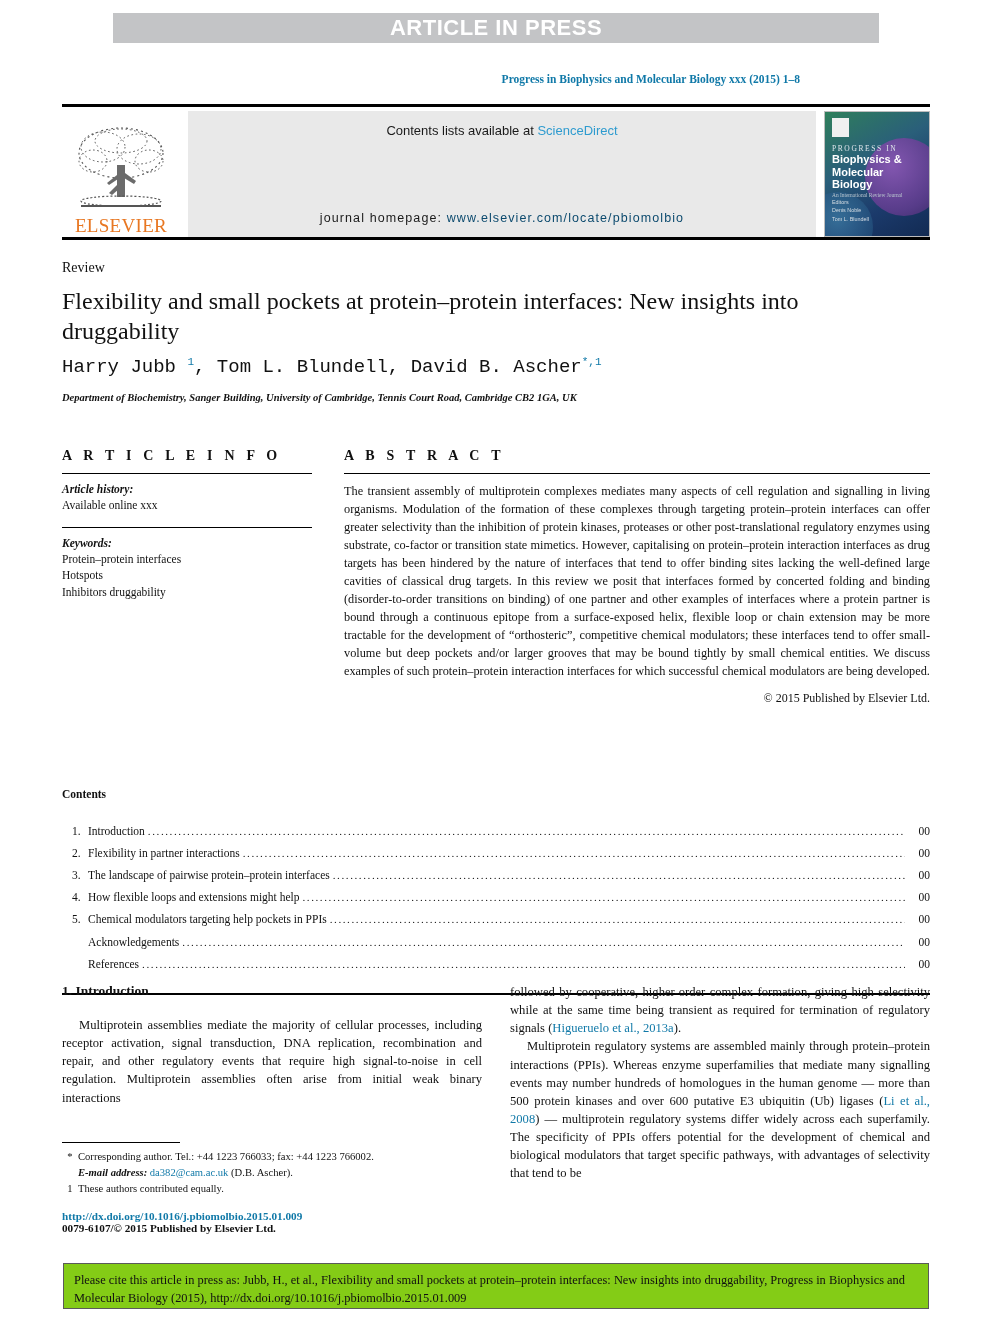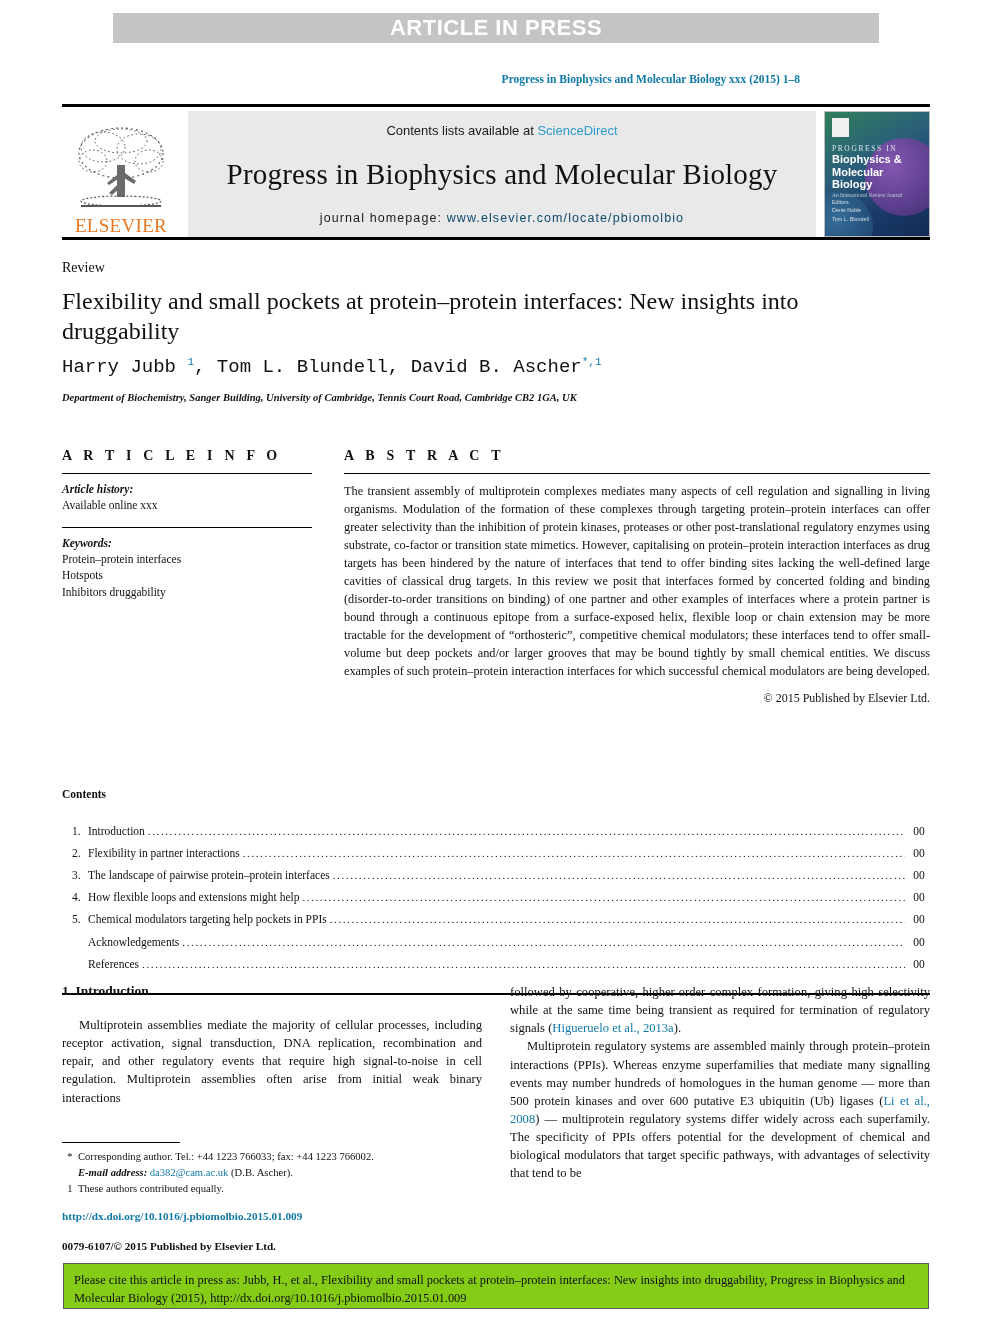--- a/index.html
+++ b/index.html
@@ -226,21 +226,21 @@
     display: flex; align-items: baseline;
     font-family: "Liberation Serif", serif; font-size: 11.5px; color: #111;
     line-height: 1.92;
   }
   .toc-num { width: 26px; flex: none; padding-left: 10px; box-sizing: border-box; }
   .toc-label { flex: none; white-space: nowrap; }
   .toc-dots {
     flex: 1 1 auto; overflow: hidden; white-space: nowrap;
     margin: 0 3px; color: #111; letter-spacing: 1.6px; font-size: 11px;
   }
-  .toc-page { flex: none; width: 22px; text-align: center; }
+  .toc-page { flex: none; width: 22px; text-align: right; }
   .contents-rule { border-top: 2.5px solid #000; margin-top: 18px; }
 
   
   .col-left  { position: absolute; left: 62px; top: 983px; width: 420px; }
   .col-right { position: absolute; left: 510px; top: 983px; width: 420px; }
   .body-head {
     font-family: "Liberation Serif", serif; font-weight: bold; font-size: 13.5px;
     color: #111; margin-bottom: 17px;
   }
   .body-p {
@@ -257,21 +257,21 @@
     line-height: 1.5; color: #111;
   }
   .fn-mark { width: 16px; flex: none; text-align: center; }
   .fn-text { flex: 1; }
   .fn-text .ital { font-style: italic; font-weight: bold; }
   .doi-block { position: absolute; left: 62px; top: 1210px; width: 420px; }
   .doi-link {
     font-family: "Liberation Serif", serif; font-weight: bold; font-size: 11.2px; color: #1079a8;
   }
   .issn-line {
-    font-family: "Liberation Serif", serif; font-weight: bold; font-size: 11.2px; color: #111; margin-top: 18px;
+    font-family: "Liberation Serif", serif; font-weight: bold; font-size: 11.2px; color: #111; margin-top: 0;
   }
 
   
   .cite-box {
     position: absolute; left: 63px; top: 1263px; width: 866px; height: 46px;
     background: #84cc16; border: 1px solid #5a5a5a;
     padding: 8px 10px; box-sizing: border-box;
     font-family: "Liberation Serif", serif; font-size: 12.4px; line-height: 1.45; color: #111;
   }
 </style>
@@ -308,21 +308,20 @@
           </g>
         </svg>
       </div>
       <div class="elsevier-word">ELSEVIER</div>
     </div>
 
     <div class="mast-center">
       <div class="contents-line">
         <span>Contents lists available at </span><span class="sd">ScienceDirect</span>
       </div>
-      <div class="journal-title">Progress in Biophysics and Molecular Biology</div>
       <div class="homepage-line">
         <span>journal homepage: </span><span class="url">www.elsevier.com/locate/pbiomolbio</span>
       </div>
     </div>
 
     <div class="mast-cover">
       <div class="cover-g1"></div>
       <div class="cover-circ"></div>
       <div class="cover-circ2"></div>
       <div class="cover-logo"></div>

